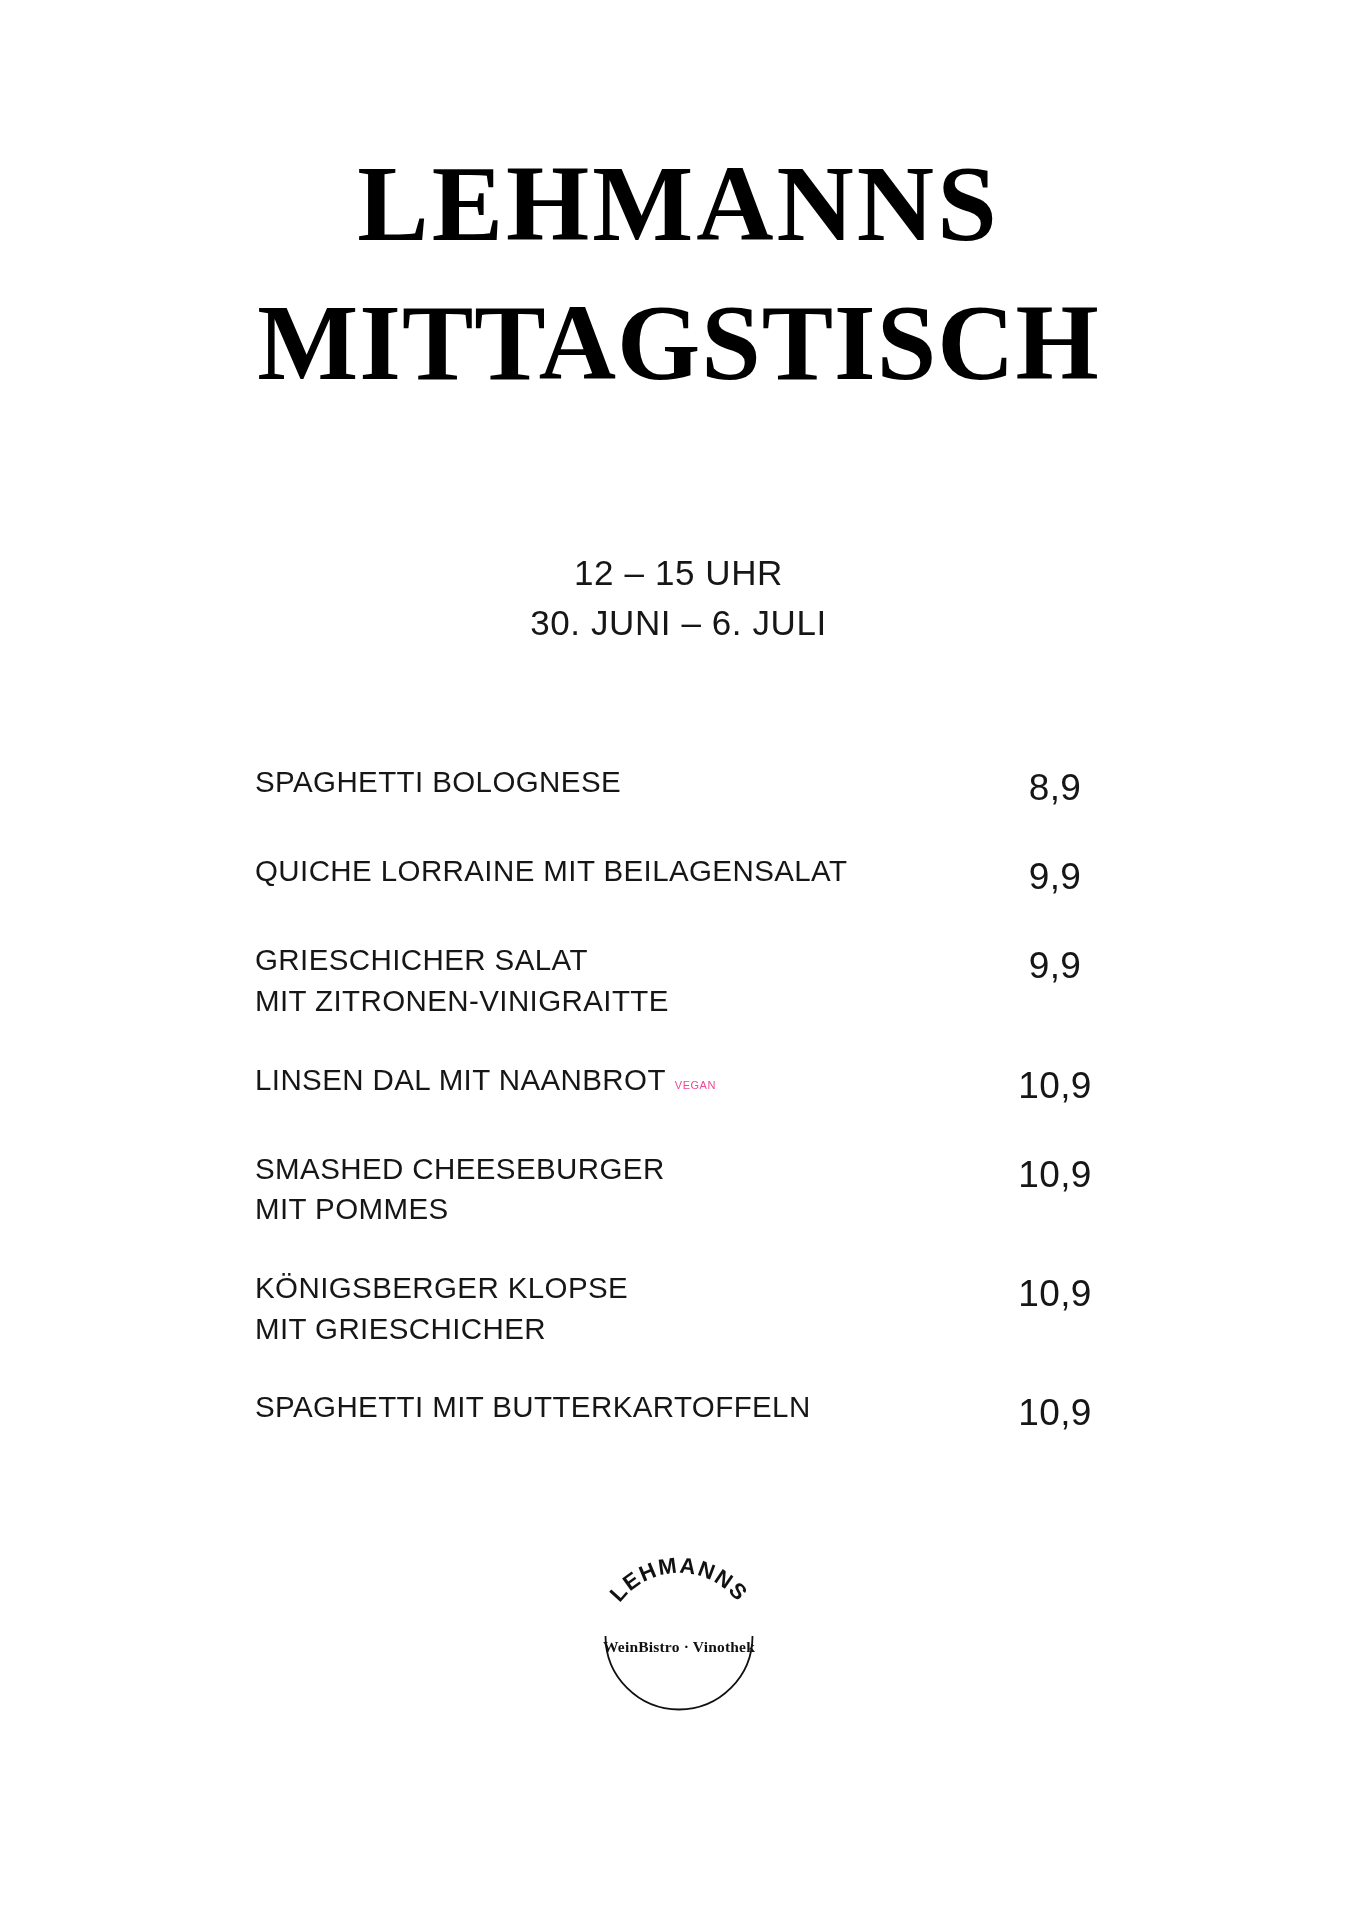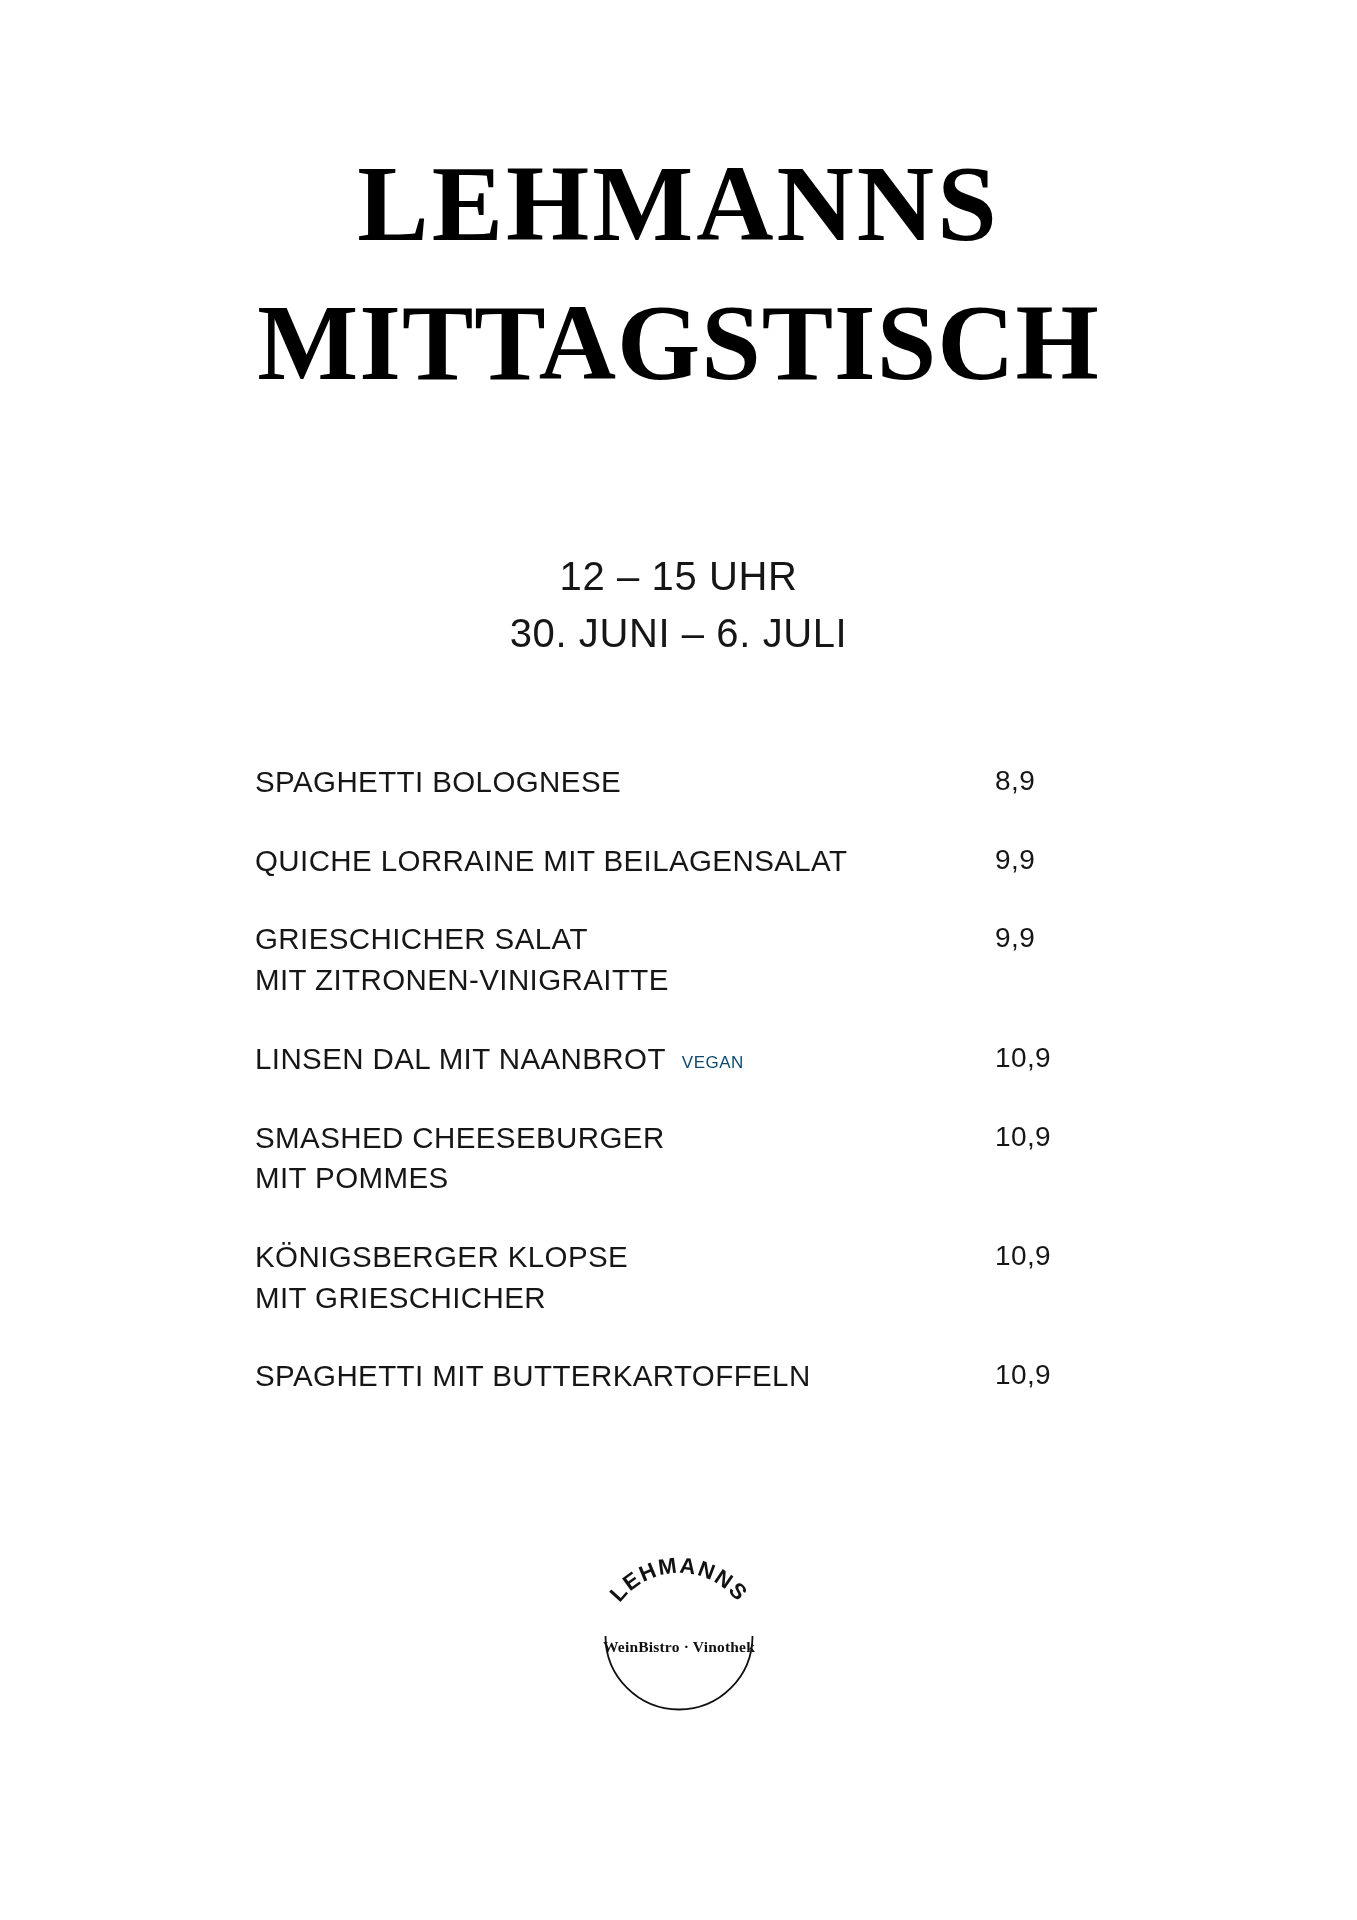--- a/index.html
+++ b/index.html
@@ -48,21 +48,21 @@
     margin-top: 30px;
   }
 
   
   .subtitle {
     position: absolute;
     top: 548px;
     left: 0;
     right: 0;
     text-align: center;
-    font-size: 40px;
+    font-size: 35px;
     line-height: 1.42;
     letter-spacing: 0.6px;
     color: #161616;
     font-weight: 400;
   }
   .subtitle-line { display: block; }
 
   
   .menu {
     position: absolute;
@@ -85,33 +85,33 @@
   }
   .menu-name-line {
     display: block;
     font-size: 29.5px;
     letter-spacing: 0.4px;
     line-height: 1.38;
     color: #161616;
     white-space: nowrap;
   }
   .vegan-tag {
-    font-size: 17px;
+    font-size: 11px;
     letter-spacing: 0.5px;
-    margin-left: 16px;
-    color: #0c4a6e;
+    margin-left: 9px;
+    color: #ec4899;
     vertical-align: 1px;
   }
   .menu-price {
     flex: 0 0 auto;
-    font-size: 28px;
+    font-size: 37px;
     letter-spacing: 0.4px;
     line-height: 1.38;
     color: #161616;
-    text-align: left;
+    text-align: center;
     width: 120px;
     margin-left: 32px;
   }
 
   
   .logo-wrap {
     position: absolute;
     top: 1540px;
     left: 50%;
     transform: translateX(-50%);

